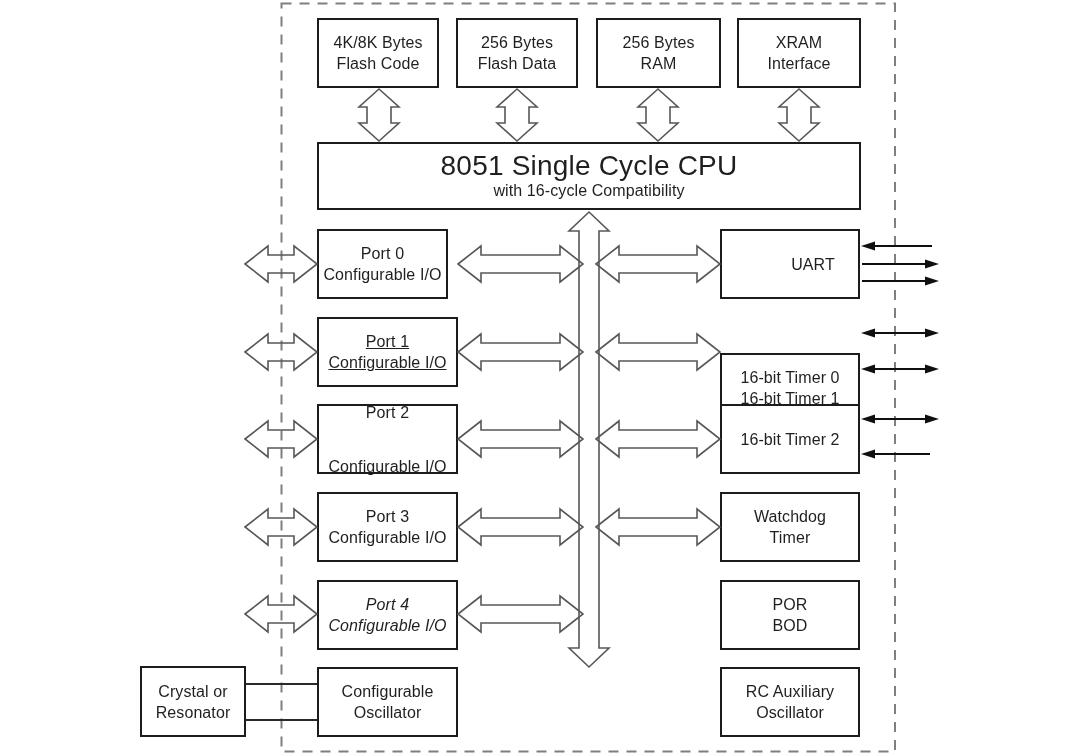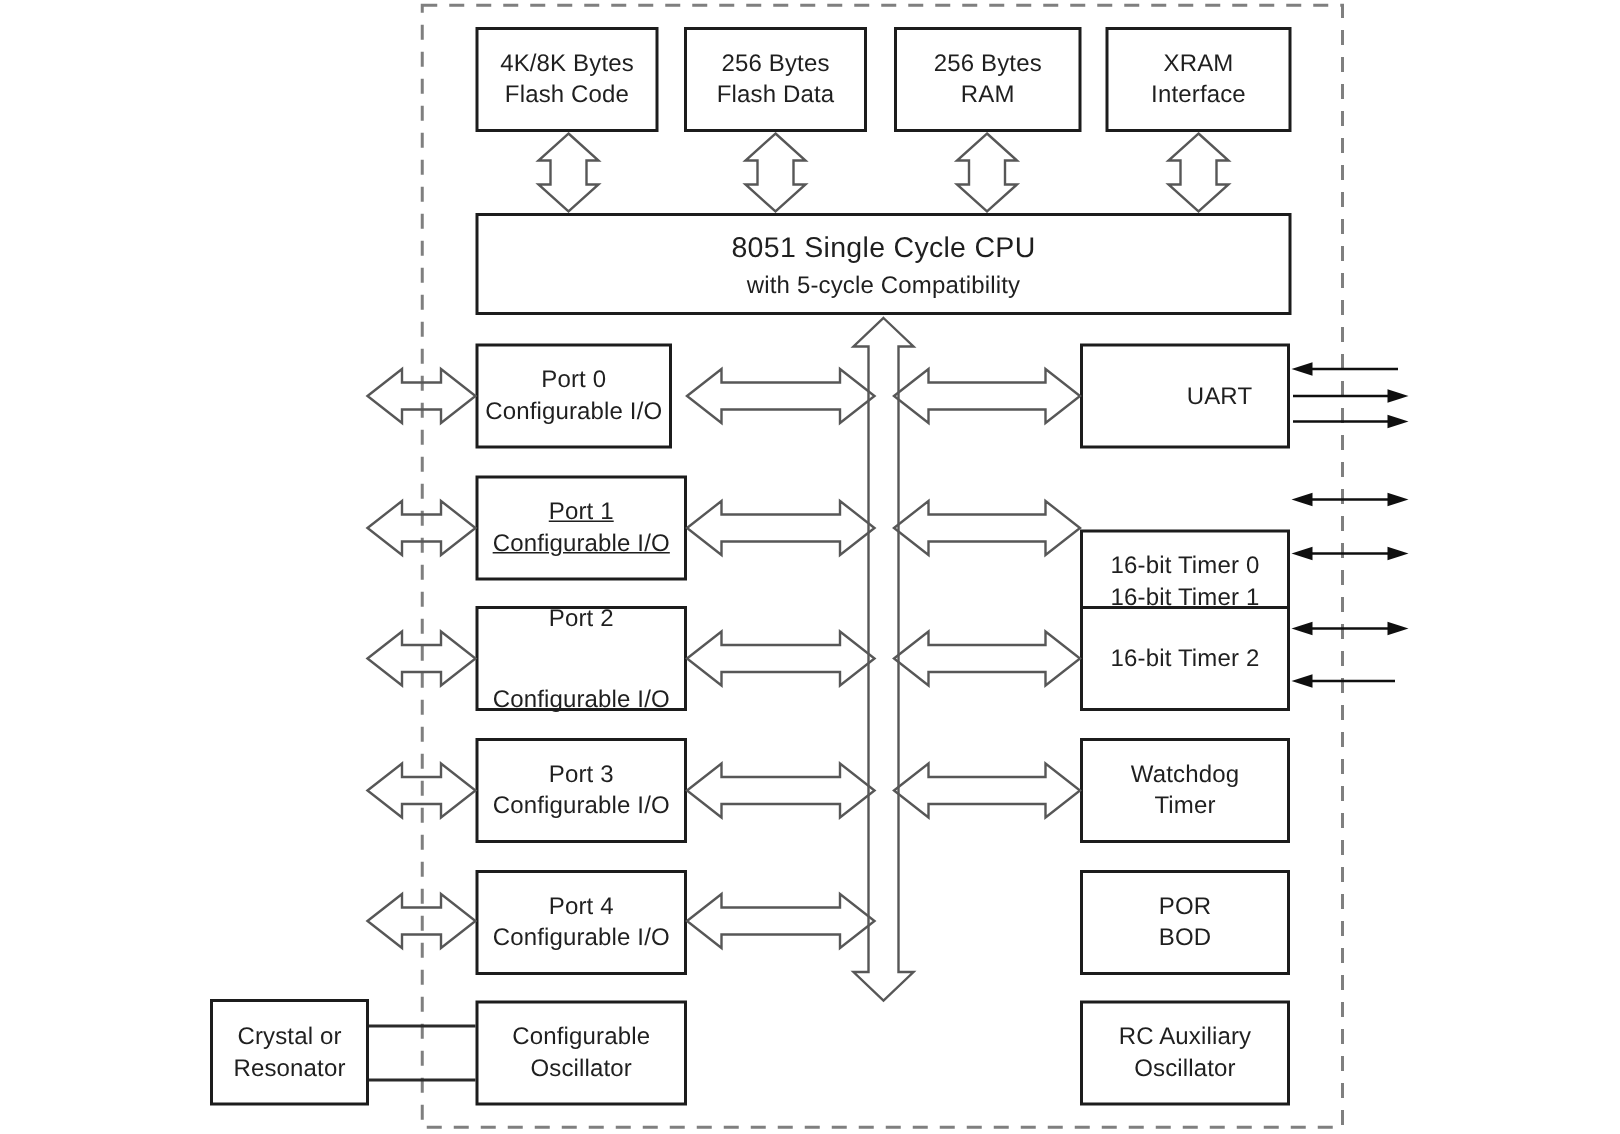--- a/index.html
+++ b/index.html
@@ -33,21 +33,21 @@
     align-items: center;
     justify-content: center;
     text-align: center;
     color: #1f1f1f;
     font-size: 16px;
     line-height: 21px;
     letter-spacing: 0.1px;
   }
   .box span { display: block; white-space: nowrap; }
   .cpu-title {
-    font-size: 19px;
+    font-size: 28px;
     line-height: 28px;
     letter-spacing: 0.2px;
   }
   .cpu-subtitle {
     font-size: 16px;
     line-height: 21px;
   }
   .hollow {
     fill: none;
     stroke: #575757;
@@ -90,40 +90,40 @@
     <span>256 Bytes</span>
     <span>RAM</span>
   </div>
   <div class="box" style="left:737px; top:18px; width:124px; height:70px;">
     <span>XRAM</span>
     <span>Interface</span>
   </div>
 
   <div class="box" style="left:317px; top:142px; width:544px; height:68px;">
     <span class="cpu-title">8051 Single Cycle CPU</span>
-    <span class="cpu-subtitle">with 5-cycle Compatibility</span>
+    <span class="cpu-subtitle">with 16-cycle Compatibility</span>
   </div>
 
   <div class="box" style="left:317px; top:229px; width:131px; height:70px;">
     <span>Port 0</span>
     <span>Configurable I/O</span>
   </div>
   <div class="box" style="left:317px; top:317px; width:141px; height:70px;text-decoration:underline;">
     <span>Port 1</span>
     <span>Configurable I/O</span>
   </div>
   <div class="box" style="left:317px; top:404px; width:141px; height:70px;gap:33px;">
     <span>Port 2</span>
     <span>Configurable I/O</span>
   </div>
   <div class="box" style="left:317px; top:492px; width:141px; height:70px;">
     <span>Port 3</span>
     <span>Configurable I/O</span>
   </div>
-  <div class="box" style="left:317px; top:580px; width:141px; height:70px;">
+  <div class="box" style="left:317px; top:580px; width:141px; height:70px;font-style:italic;">
     <span>Port 4</span>
     <span>Configurable I/O</span>
   </div>
 
   <div class="box" style="left:720px; top:229px; width:140px; height:70px;padding-left:46px;">
     <span>UART</span>
     <span></span>
   </div>
   <div class="box" style="left:720px; top:317px; width:140px; height:70px;margin-top:36px;">
     <span>16-bit Timer 0</span>

